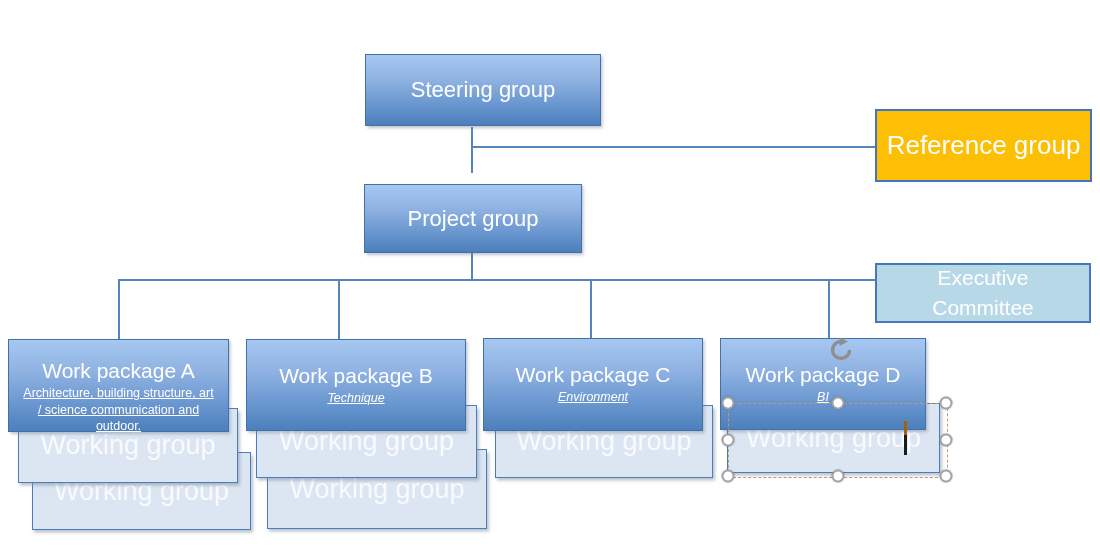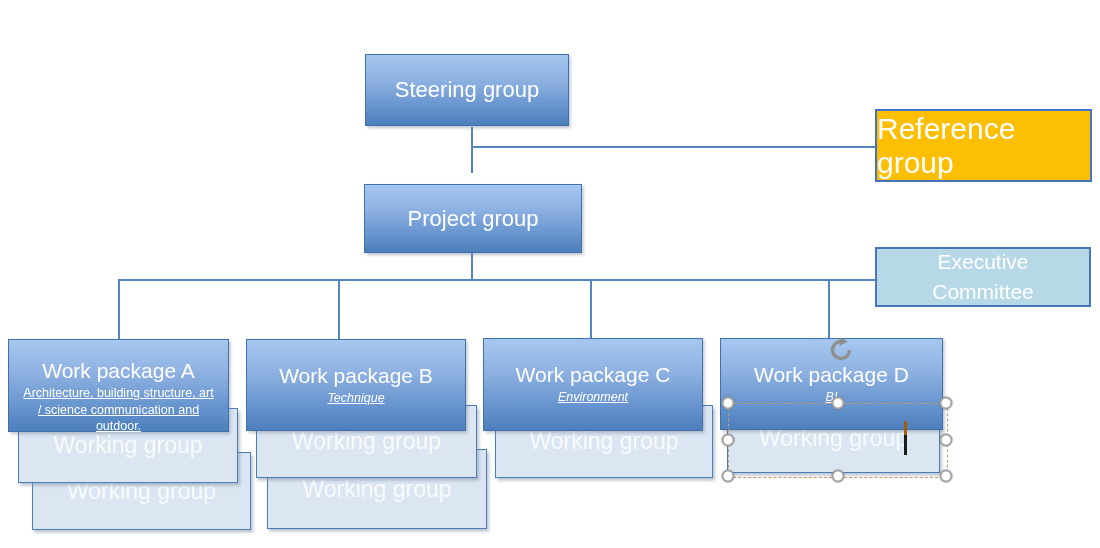--- a/index.html
+++ b/index.html
@@ -20,32 +20,32 @@
     display:flex;flex-direction:column;align-items:center;justify-content:center;text-align:center;
   }
   .box-blue .title{font-size:21px;line-height:1.15;}
   .box-blue .big{font-size:22px;}
   .box-blue .subtitle{font-size:12.5px;line-height:1.32;padding:2px 13px 0 13px;text-decoration:underline;}
   .box-blue .subtitle.italic{font-style:italic;}
   .wp-a-layout{justify-content:flex-start;padding-top:19px;}
   
   .box-reference{
     position:absolute;box-sizing:border-box;background:#fcbf04;border:2px solid #4472c4;
-    color:#fff;display:flex;align-items:center;justify-content:center;font-size:30px;
+    color:#fff;display:flex;align-items:center;justify-content:center;font-size:26px;
   }
   .box-executive{
     position:absolute;box-sizing:border-box;background:#b7d9e7;border:2px solid #4677b8;
     color:#fff;display:flex;align-items:center;justify-content:center;font-size:21px;
-    text-align:center;line-height:1.42;
+    text-align:center;line-height:1.42;margin-top:16px;
   }
   .box-executive .wrap{display:block;width:170px;}
   
   .box-working{
     position:absolute;box-sizing:border-box;background:#dce6f2;border:1.5px solid #4a7ebb;
-    color:#f8fafd;display:flex;align-items:center;justify-content:center;font-size:23px;
+    color:#f8fafd;display:flex;align-items:center;justify-content:center;font-size:27px;
     box-shadow:2px 2.5px 3px rgba(120,135,155,.5);
   }
   
   .sel-rect{
     position:absolute;border:1px dashed #c09a6a;background:transparent;pointer-events:none;
   }
   .handle{
     position:absolute;width:13px;height:13px;border-radius:50%;
     background:#fff;border:2.6px solid #a3a3a3;box-sizing:border-box;
     box-shadow:0 0 2px rgba(0,0,0,.25);transform:translate(-50%,-50%);
@@ -82,21 +82,21 @@
   <div class="box-working" style="left:256px;top:405px;width:221px;height:73px;">
     <span>Working group</span>
   </div>
   <div class="box-working" style="left:495px;top:405px;width:218px;height:73px;">
     <span>Working group</span>
   </div>
   <div class="box-working" style="left:727px;top:403px;width:213px;height:70px;">
     <span>Working group</span>
   </div>
 
-  <div class="box-blue" style="left:365px;top:54px;width:204px;height:72px;text-align:right;">
+  <div class="box-blue" style="left:365px;top:54px;width:236px;height:72px;text-align:right;">
     <span class="title big">Steering group</span>
   </div>
 
   <div class="box-reference" style="left:875px;top:109px;width:217px;height:73px;">
     <span>Reference group</span>
   </div>
 
   <div class="box-blue" style="left:364px;top:184px;width:218px;height:69px;">
     <span class="title big">Project group</span>
   </div>
@@ -113,21 +113,21 @@
   <div class="box-blue" style="left:246px;top:339px;width:220px;height:92px;">
     <span class="title">Work package B</span>
     <span class="subtitle italic">Technique</span>
   </div>
 
   <div class="box-blue" style="left:483px;top:338px;width:220px;height:93px;">
     <span class="title">Work package C</span>
     <span class="subtitle italic">Environment</span>
   </div>
 
-  <div class="box-blue" style="left:720px;top:338px;width:223px;height:92px;">
+  <div class="box-blue" style="left:720px;top:338px;width:206px;height:92px;">
     <span class="title">Work package D</span>
     <span class="subtitle italic">BI</span>
   </div>
 
   <div class="sel-rect" style="left:728px;top:403px;width:218px;height:73px;"></div>
 
   <div class="handle" style="left:728px;top:403px;"></div>
   <div class="handle" style="left:838px;top:403px;"></div>
   <div class="handle" style="left:946px;top:403px;"></div>
   <div class="handle" style="left:728px;top:440px;"></div>

